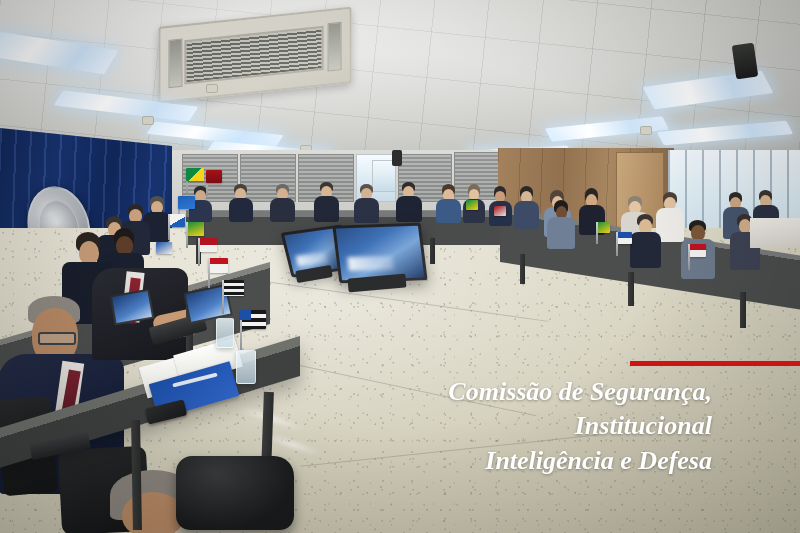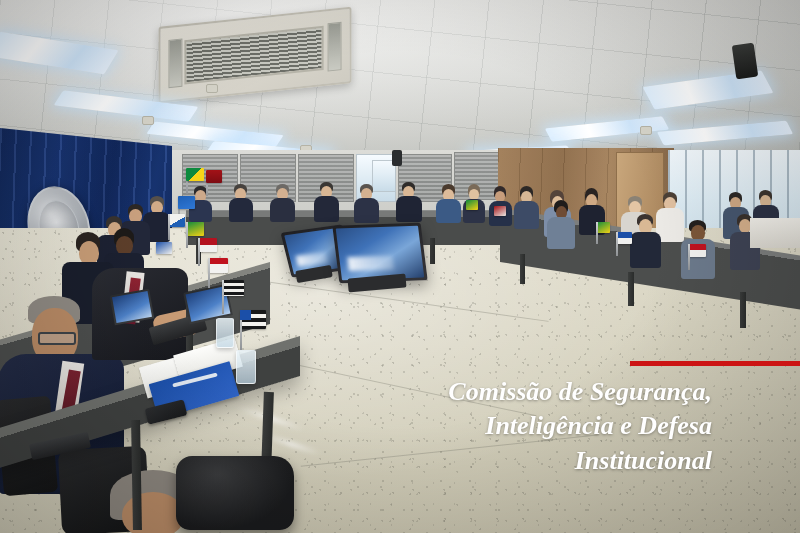--- a/index.html
+++ b/index.html
@@ -560,18 +560,18 @@
 
     <div style="position:absolute;left:750px;top:218px;width:50px;height:30px;background:linear-gradient(180deg,#f1efe9,#dad7cf)"></div>
 
     <div style="position:absolute;inset:0;background:radial-gradient(ellipse at 50% 45%, rgba(0,0,0,0) 45%, rgba(0,0,0,.22) 100%)"></div>
   </div>
 
   <div class="rule-wrap"></div>
   <div style="position:absolute;left:403px;top:375px;width:356px;padding:0 47px 0 20px;box-sizing:border-box;">
     <div style="font-family:'Liberation Serif','DejaVu Serif',serif;font-weight:bold;font-style:italic;font-size:26px;line-height:1.32;color:#ffffff;text-align:right;text-shadow:0 1px 3px rgba(0,0,0,.35);">
       <div>Comissão de Segurança,</div>
+      <div>Institucional</div>
       <div>Inteligência e Defesa</div>
-      <div>Institucional</div>
     </div>
   </div>
 
 </div>
 
 </body></html>

